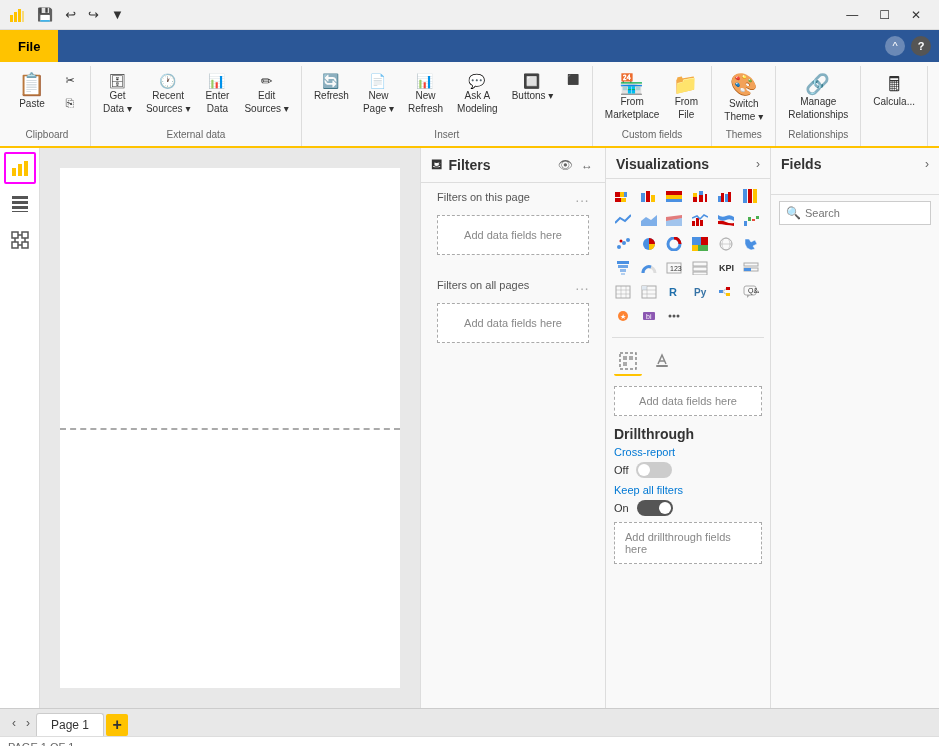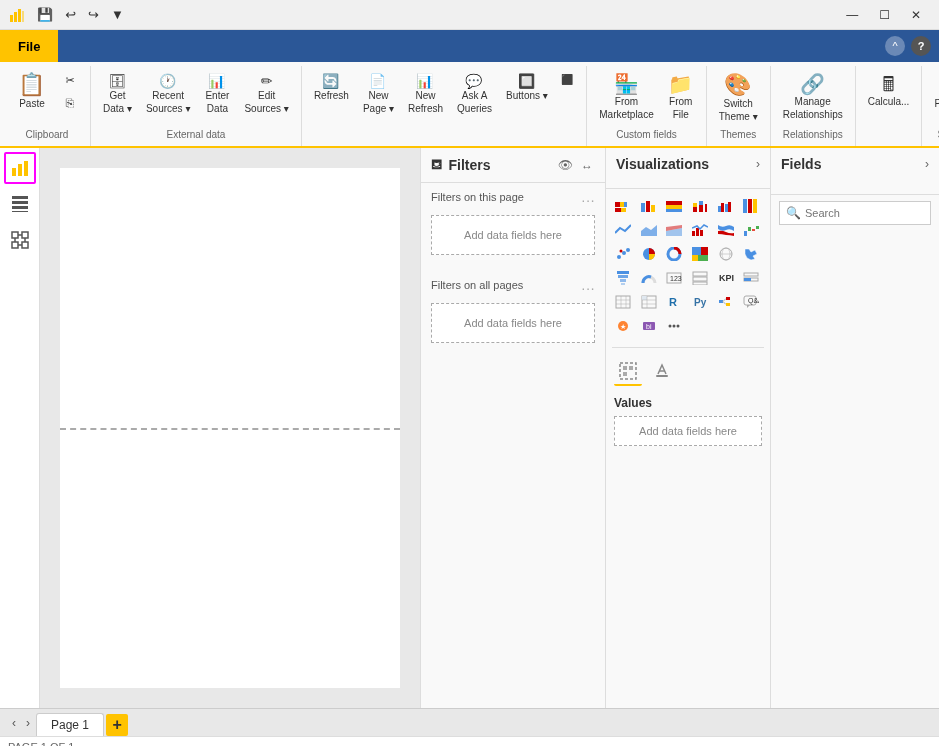--- a/index.html
+++ b/index.html
@@ -170,41 +170,41 @@
     .panel-header {
       display: flex; align-items: center; justify-content: space-between;
       padding: 8px 10px; border-bottom: 1px solid #ddd; background: #f9f9f9;
     }
     .panel-header-title {
       font-size: 14px; font-weight: 600; color: #333; display: flex; align-items: center; gap: 6px;
     }
     .panel-header-icons { display: flex; gap: 4px; }
     .panel-icon { cursor: pointer; color: #666; font-size: 12px; padding: 2px; }
 
-    .filter-section { padding: 8px 10px; }
+    .filter-section { padding: 8px 16px; }
     .filter-section-label { font-size: 11px; color: #555; margin-bottom: 6px; }
     .filter-drop-zone {
       border: 1px dashed #aaa; background: white; padding: 10px; text-align: center;
       font-size: 11px; color: #888; cursor: pointer; margin-bottom: 8px; min-height: 40px;
       display: flex; align-items: center; justify-content: center;
     }
     .filter-dots { color: #aaa; font-size: 14px; }
 
     
     .viz-panel {
       width: 165px;
       background: #f9f9f9;
       border-right: 1px solid #ddd;
       display: flex;
       flex-direction: column;
       overflow-y: auto;
     }
     .viz-header {
       display: flex; align-items: center; justify-content: space-between;
-      padding: 8px 10px 16px; border-bottom: 1px solid #ddd;
+      padding: 8px 10px 6px; border-bottom: 1px solid #ddd;
     }
     .viz-title { font-size: 14px; font-weight: 600; color: #333; }
     .viz-arrow { cursor: pointer; color: #666; }
 
     .viz-grid {
       display: grid;
       grid-template-columns: repeat(6, 1fr);
       gap: 2px;
       padding: 6px;
     }
@@ -393,30 +393,31 @@
           <span>Page ▾</span>
         </button>
         <button class="ribbon-btn">
           <span class="icon icon-sm">📊</span>
           <span>New</span>
           <span>Refresh</span>
         </button>
         <button class="ribbon-btn">
           <span class="icon icon-sm">💬</span>
           <span>Ask A</span>
-          <span>Queries</span>
+          <span>Modeling</span>
         </button>
         <button class="ribbon-btn">
           <span class="icon icon-sm">🔲</span>
           <span>Buttons ▾</span>
         </button>
         <button class="ribbon-btn" style="min-width:20px;">
           <span>⬛</span>
         </button>
       </div>
+      <div class="ribbon-group-label">Insert</div>
     </div>
 
     <div class="ribbon-group">
       <div class="ribbon-group-items">
         <button class="ribbon-btn">
           <span class="icon icon-sm" style="font-size:20px;">🏪</span>
           <span>From</span>
           <span>Marketplace</span>
         </button>
         <button class="ribbon-btn">
@@ -802,25 +803,44 @@
         </div>
         <div class="viz-build-icon" title="Format">
           <svg width="18" height="18" viewBox="0 0 18 18">
             <rect x="3" y="12" width="12" height="2" fill="#888" rx="1"></rect>
             <path d="M5,11 L9,2 L13,11" stroke="#888" stroke-width="1.5" fill="none"></path>
             <line x1="6" y1="8" x2="12" y2="8" stroke="#888" stroke-width="1.5"></line>
           </svg>
         </div>
       </div>
 
-      <div class="viz-section-label">Values</div>
       <div class="viz-drop-zone">
         <span>Add data fields here</span>
       </div>
 
+      <div class="drillthrough-section">
+        <div class="drillthrough-title">Drillthrough</div>
+        <div class="drillthrough-sub">Cross-report</div>
+        <div class="toggle-row">
+          <span>Off</span>
+          <div class="toggle toggle-off">
+            <div class="toggle-knob toggle-knob-off"></div>
+          </div>
+        </div>
+        <div class="drillthrough-sub">Keep all filters</div>
+        <div class="toggle-row">
+          <span>On</span>
+          <div class="toggle toggle-on">
+            <div class="toggle-knob toggle-knob-on"></div>
+          </div>
+        </div>
+        <div class="viz-drop-zone" style="margin:4px 0;">
+          <span>Add drillthrough fields here</span>
+        </div>
+      </div>
     </div>
 
     <div class="fields-panel">
       <div class="fields-header">
         <span class="fields-title">Fields</span>
         <span class="fields-arrow">›</span>
       </div>
       <div class="search-box">
         <span style="color:#888;font-size:12px;">🔍</span>
         <input class="search-input" type="text" placeholder="Search" style="">

